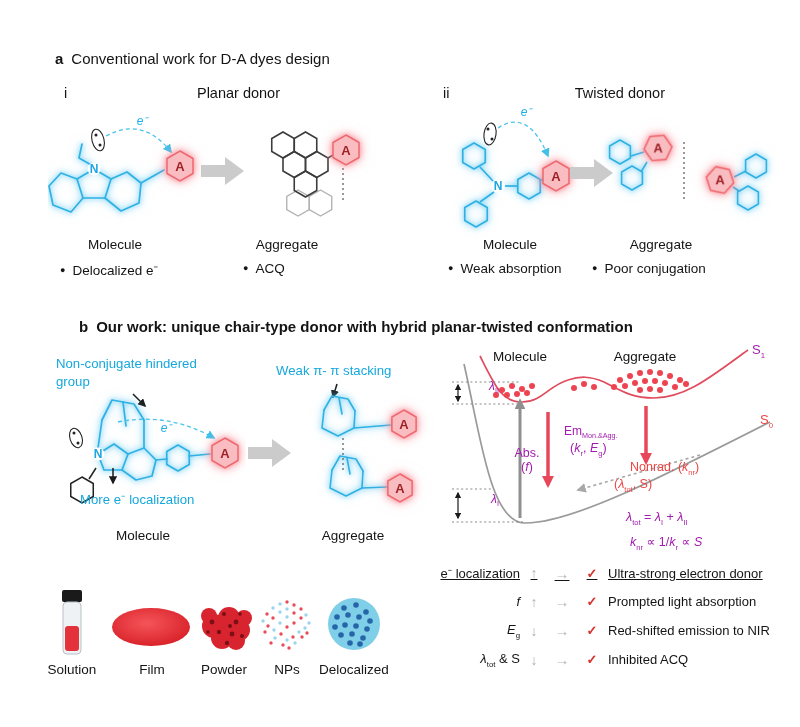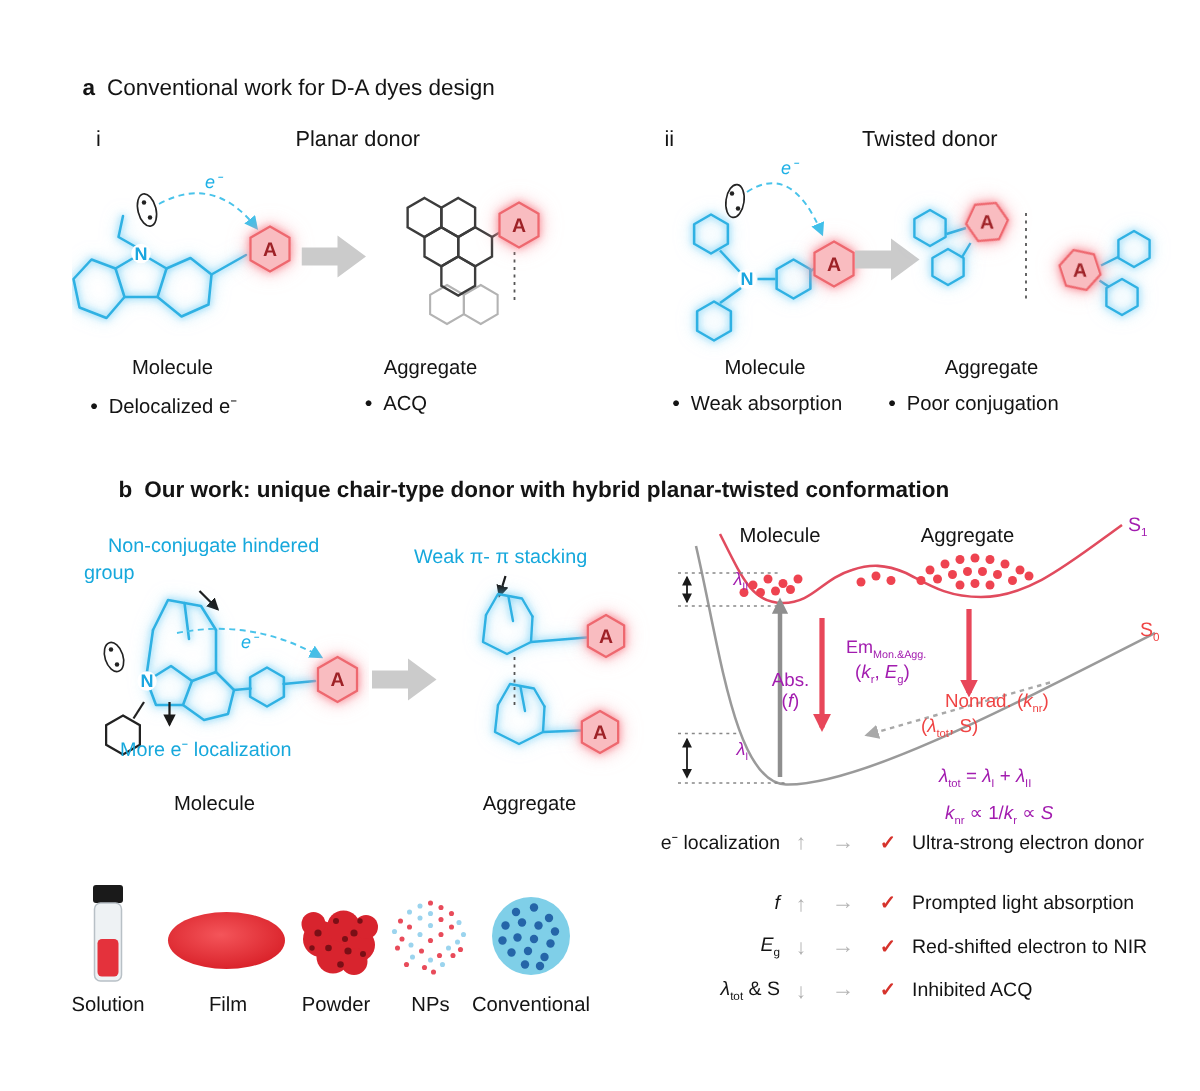--- a/index.html
+++ b/index.html
@@ -174,21 +174,21 @@
   <div class="abs lbl" style="left:455px;top:237px;width:110px;">Molecule</div>
   <div class="abs lbl" style="left:606px;top:237px;width:110px;">Aggregate</div>
 
   <div class="abs blt-row" style="left:448px;top:261px;"><span class="blt">●</span><span>Weak absorption</span></div>
   <div class="abs blt-row" style="left:592px;top:261px;"><span class="blt">●</span><span>Poor conjugation</span></div>
 
   <div class="abs ttl bold" style="left:48px;top:318px;margin-left:31px;">
     <b>b</b><span>Our work: unique chair-type donor with hybrid planar-twisted conformation</span>
   </div>
 
-  <div class="abs annot" style="left:72px;top:356px;">Non-conjugate  hindered</div>
+  <div class="abs annot" style="left:56px;top:356px;">Non-conjugate  hindered</div>
   <div class="abs annot" style="left:56px;top:374px;">group</div>
   <svg class="abs" style="left:130px;top:392px;" width="22" height="20">
     <path d="M3,2 L15,14" stroke="#1a1a1a" stroke-width="1.5" fill="none" marker-end="url(#mBlk)"></path>
   </svg>
 
   <div class="abs annot" style="left:276px;top:363px;">Weak π- π stacking</div>
   <svg class="abs" style="left:326px;top:382px;" width="18" height="22">
     <path d="M11,2 L7,15" stroke="#1a1a1a" stroke-width="1.5" fill="none" marker-end="url(#mBlk)"></path>
   </svg>
 
@@ -426,42 +426,42 @@
         <circle cx="37" cy="42" r="2.8"></circle>
         <circle cx="24" cy="47" r="2.8"></circle>
         <circle cx="34" cy="48" r="2.8"></circle>
     </g>
   </svg>
 
   <div class="abs lbl" style="left:42px;top:662px;width:60px;">Solution</div>
   <div class="abs lbl" style="left:122px;top:662px;width:60px;">Film</div>
   <div class="abs lbl" style="left:192px;top:662px;width:64px;">Powder</div>
   <div class="abs lbl" style="left:262px;top:662px;width:50px;">NPs</div>
-  <div class="abs lbl" style="left:312px;top:662px;width:84px;">Conventional</div>
-
-  <div class="abs srow" style="top:552px;">
+  <div class="abs lbl" style="left:312px;top:662px;width:84px;">Delocalized</div>
+
+  <div class="abs srow" style="top:564px;text-decoration:underline;">
     <span class="sparam">e⁻ localization</span>
     <span class="sdir">↑</span>
     <span class="sarrow">→</span>
     <span class="scheck">✓</span>
     <span class="stext">Ultra-strong electron donor</span>
   </div>
   <div class="abs srow" style="top:593px;">
     <span class="sparam"><i>f</i></span>
     <span class="sdir">↑</span>
     <span class="sarrow">→</span>
     <span class="scheck">✓</span>
     <span class="stext">Prompted light absorption</span>
   </div>
   <div class="abs srow" style="top:622px;">
     <span class="sparam"><i>E</i><sub>g</sub></span>
     <span class="sdir">↓</span>
     <span class="sarrow">→</span>
     <span class="scheck">✓</span>
-    <span class="stext">Red-shifted electron to NIR</span>
+    <span class="stext">Red-shifted emission to NIR</span>
   </div>
   <div class="abs srow" style="top:651px;">
     <span class="sparam"><i able="false">λ</i><sub>tot</sub><span> &amp; S</span></span>
     <span class="sdir">↓</span>
     <span class="sarrow">→</span>
     <span class="scheck">✓</span>
     <span class="stext">Inhibited ACQ</span>
   </div>
 
 </div>

